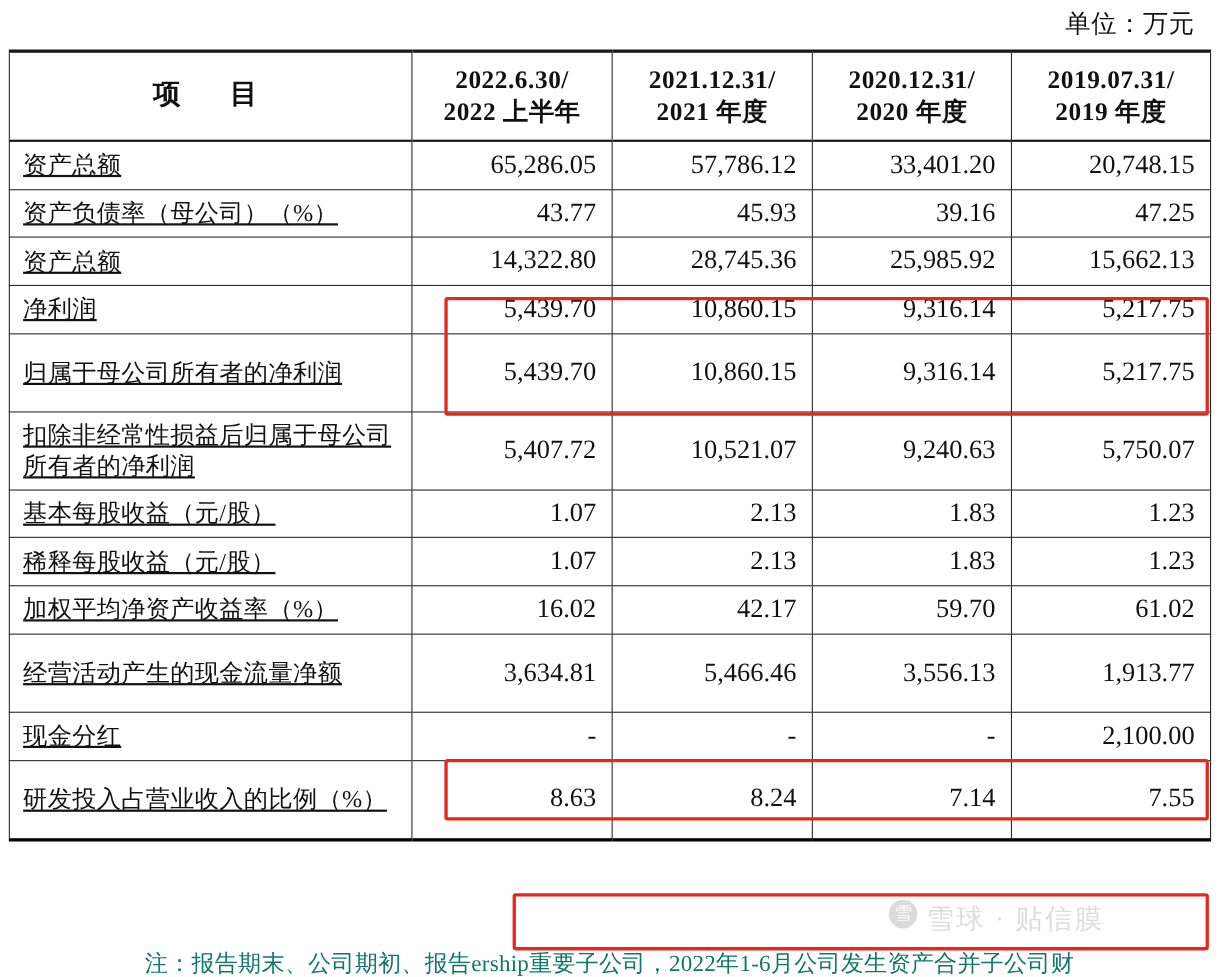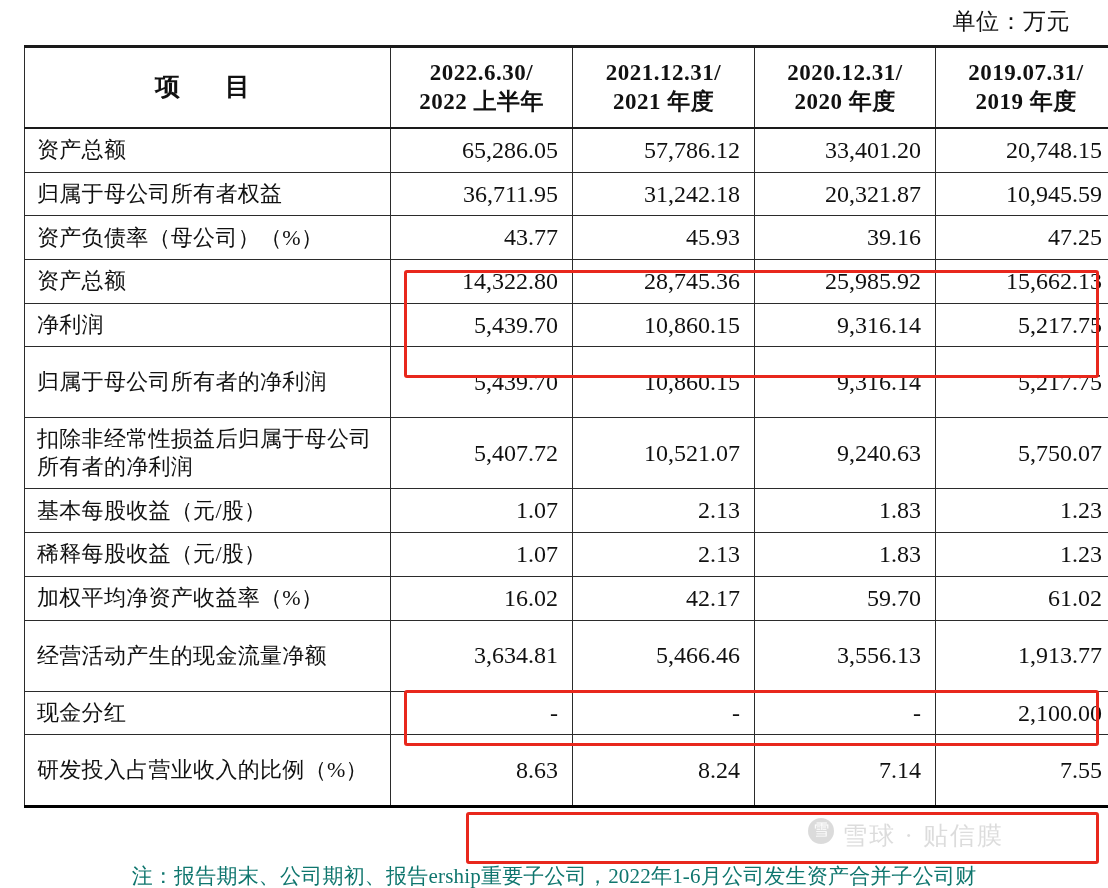--- a/index.html
+++ b/index.html
@@ -13,21 +13,21 @@
     font-family: "Liberation Serif", "DejaVu Serif", serif;
     color: #111111;
     position: relative;
     overflow: hidden;
   }
   .page {
     position: relative;
     width: 1108px;
     height: 888px;
     box-sizing: border-box;
-    padding: 0 24px;
+    padding: 0 8px;
   }
   .unit-line {
     text-align: right;
     font-size: 23px;
     padding: 6px 14px 8px 0;
     letter-spacing: 0.5px;
   }
   table.fin {
     width: 1092px;
     border-collapse: collapse;
@@ -57,20 +57,21 @@
     letter-spacing: 0.5px;
   }
   table.fin thead th.head-item {
     letter-spacing: 10px;
     font-size: 25px;
   }
   table.fin tbody td.label {
     text-align: left;
     font-size: 22px;
     letter-spacing: 0.3px;
+    text-decoration: underline;
   }
   table.fin tbody td.num {
     text-align: right;
     font-size: 24px;
     padding-right: 14px;
   }
   table.fin tbody tr:last-child td {
     border-bottom: 3px solid #000000;
   }
   .row-tall td { height: 58px; }
@@ -165,27 +166,20 @@
     </thead>
     <tbody>
       <tr>
         <td class="label">资产总额</td>
         <td class="num">65,286.05</td>
         <td class="num">57,786.12</td>
         <td class="num">33,401.20</td>
         <td class="num">20,748.15</td>
       </tr>
       <tr>
-        <td class="label">归属于母公司所有者权益</td>
-        <td class="num">36,711.95</td>
-        <td class="num">31,242.18</td>
-        <td class="num">20,321.87</td>
-        <td class="num">10,945.59</td>
-      </tr>
-      <tr>
         <td class="label">资产负债率（母公司）（%）</td>
         <td class="num">43.77</td>
         <td class="num">45.93</td>
         <td class="num">39.16</td>
         <td class="num">47.25</td>
       </tr>
       <tr>
         <td class="label">资产总额</td>
         <td class="num">14,322.80</td>
         <td class="num">28,745.36</td>

